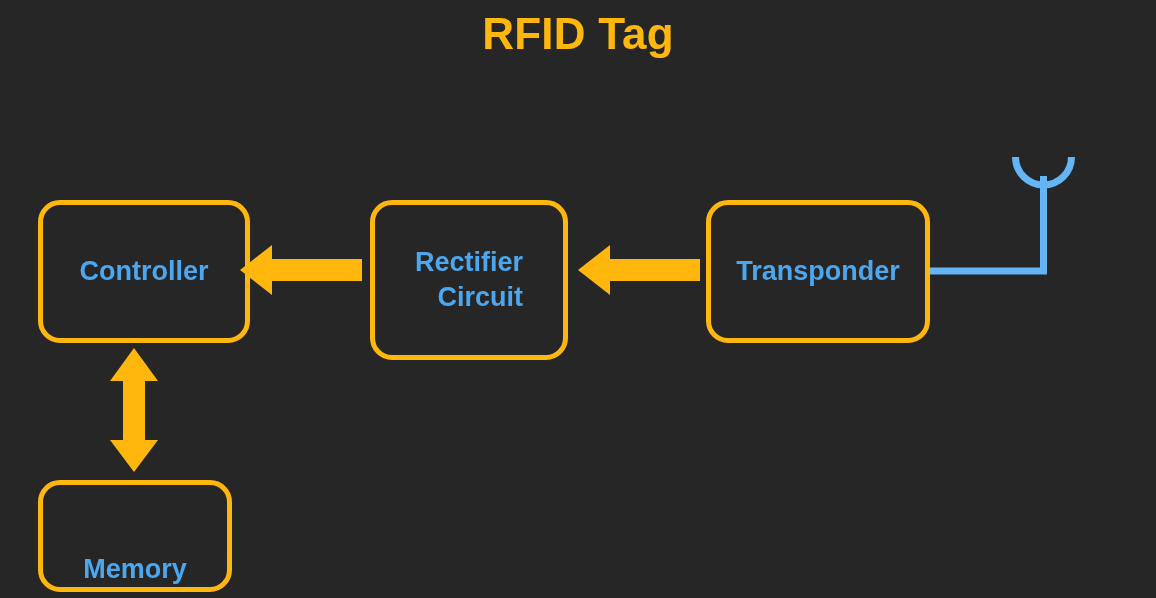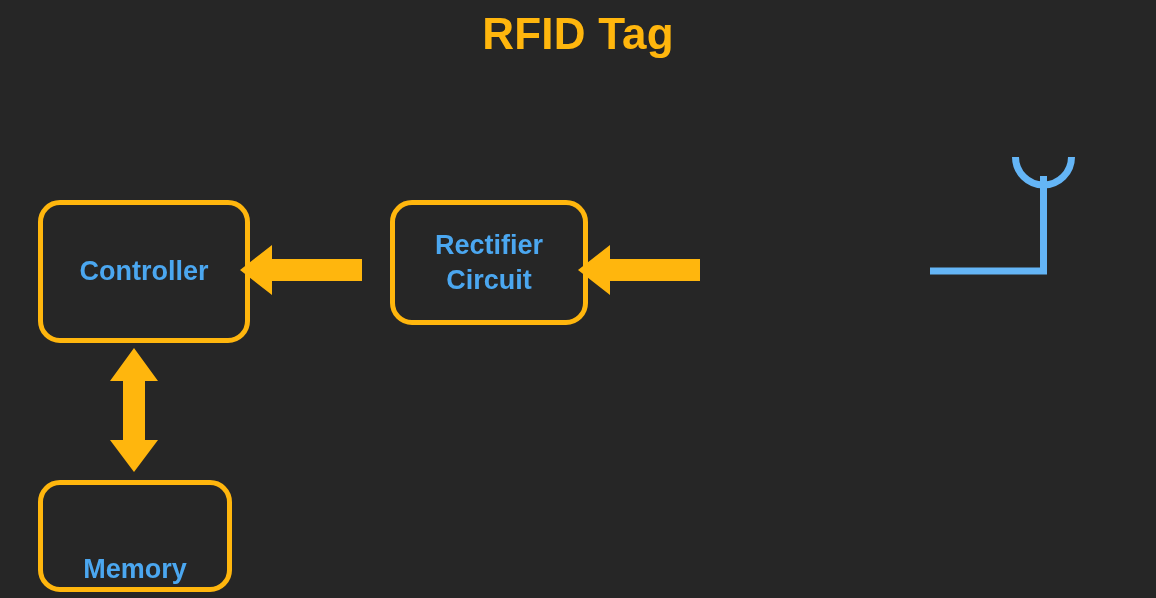--- a/index.html
+++ b/index.html
@@ -43,21 +43,21 @@
     color: #4BA7F0;
     font-size: 27px;
     font-weight: bold;
     display: flex;
     align-items: center;
     justify-content: center;
     text-align: center;
     line-height: 1.28;
   }
   #box-controller  { left: 38px;  top: 200px; width: 212px; height: 143px; }
-  #box-rectifier   { left: 390px; top: 200px; width: 198px; height: 125px; }
+  #box-rectifier   { left: 370px; top: 200px; width: 198px; height: 160px; text-align: right; }
   #box-transponder { left: 706px; top: 200px; width: 224px; height: 143px; }
   #box-memory      { left: 38px;  top: 480px; width: 194px; height: 112px; align-items: flex-end; }
 
   .node-label { display: block; pointer-events: none; }
 
   
   #arrow-layer {
     position: absolute;
     left: 0; top: 0;
     width: 1156px;
@@ -90,20 +90,23 @@
     <span class="node-label">Controller</span>
   </div>
 
   <div class="node-box" id="box-rectifier">
     <span>
       <span class="node-label">Rectifier</span>
       <span class="node-label">Circuit</span>
     </span>
   </div>
 
+  <div class="node-box" id="box-transponder">
+    <span class="node-label">Transponder</span>
+  </div>
 
   <div class="node-box" id="box-memory">
     <span class="node-label">Memory</span>
   </div>
 
   <svg id="arrow-layer" viewBox="0 0 1156 598">
 
     <polygon class="arrow-shape" points="578,270 610,245 610,259 700,259 700,281 610,281 610,295"></polygon>
 
     <polygon class="arrow-shape" points="240,270 272,245 272,259 362,259 362,281 272,281 272,295"></polygon>

